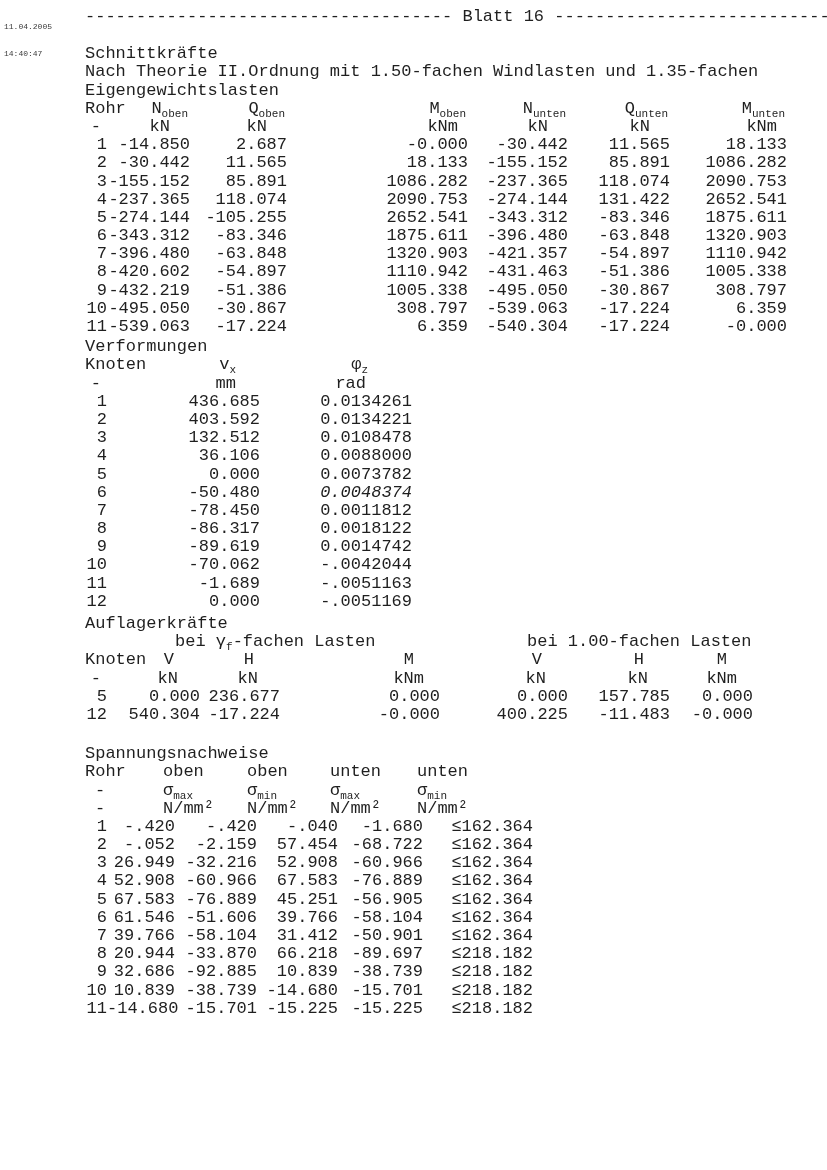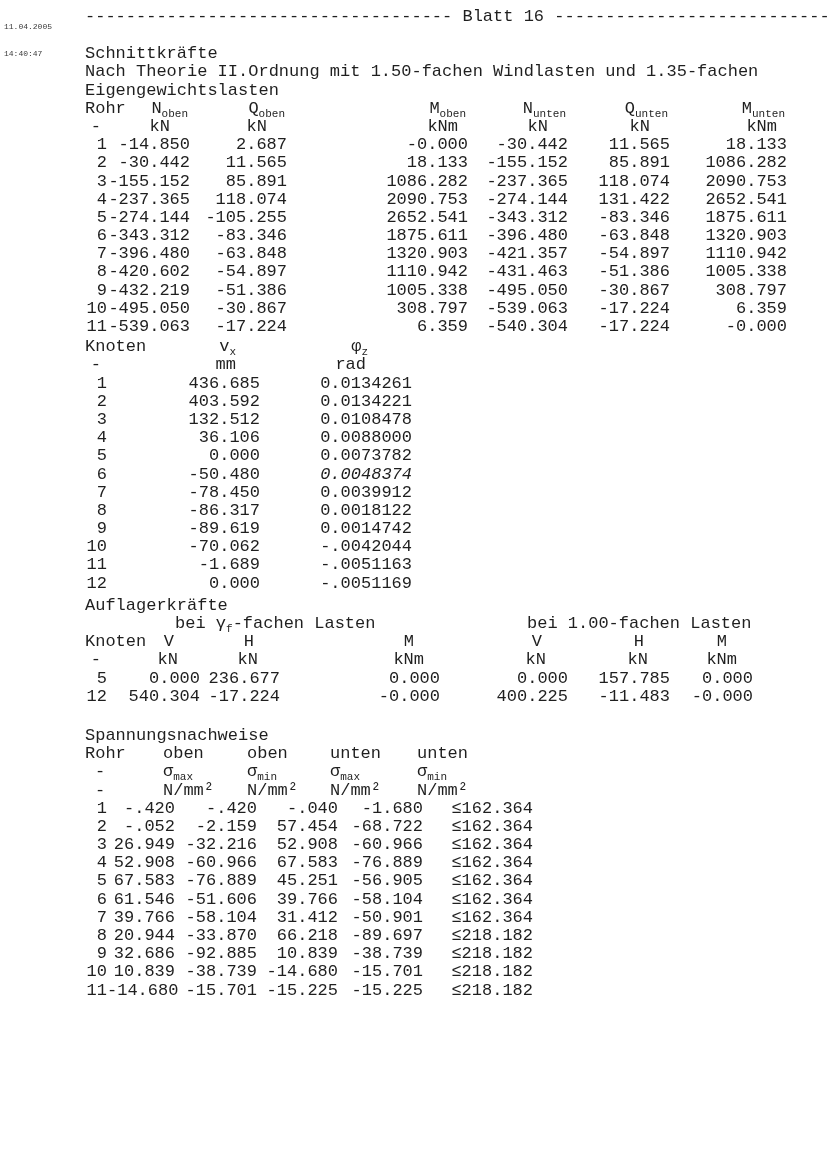--- a/index.html
+++ b/index.html
@@ -70,38 +70,39 @@
         <div class="trow"><span class="c r" style="width: 22px;">6</span><span class="c r" style="width: 83px;">-343.312</span><span class="c r" style="width: 97px;">-83.346</span><span class="c r" style="width: 181px;">1875.611</span><span class="c r" style="width: 100px;">-396.480</span><span class="c r" style="width: 102px;">-63.848</span><span class="c r" style="width: 117px;">1320.903</span></div>
         <div class="trow"><span class="c r" style="width: 22px;">7</span><span class="c r" style="width: 83px;">-396.480</span><span class="c r" style="width: 97px;">-63.848</span><span class="c r" style="width: 181px;">1320.903</span><span class="c r" style="width: 100px;">-421.357</span><span class="c r" style="width: 102px;">-54.897</span><span class="c r" style="width: 117px;">1110.942</span></div>
         <div class="trow"><span class="c r" style="width: 22px;">8</span><span class="c r" style="width: 83px;">-420.602</span><span class="c r" style="width: 97px;">-54.897</span><span class="c r" style="width: 181px;">1110.942</span><span class="c r" style="width: 100px;">-431.463</span><span class="c r" style="width: 102px;">-51.386</span><span class="c r" style="width: 117px;">1005.338</span></div>
         <div class="trow"><span class="c r" style="width: 22px;">9</span><span class="c r" style="width: 83px;">-432.219</span><span class="c r" style="width: 97px;">-51.386</span><span class="c r" style="width: 181px;">1005.338</span><span class="c r" style="width: 100px;">-495.050</span><span class="c r" style="width: 102px;">-30.867</span><span class="c r" style="width: 117px;">308.797</span></div>
         <div class="trow"><span class="c r" style="width: 22px;">10</span><span class="c r" style="width: 83px;">-495.050</span><span class="c r" style="width: 97px;">-30.867</span><span class="c r" style="width: 181px;">308.797</span><span class="c r" style="width: 100px;">-539.063</span><span class="c r" style="width: 102px;">-17.224</span><span class="c r" style="width: 117px;">6.359</span></div>
         <div class="trow"><span class="c r" style="width: 22px;">11</span><span class="c r" style="width: 83px;">-539.063</span><span class="c r" style="width: 97px;">-17.224</span><span class="c r" style="width: 181px;">6.359</span><span class="c r" style="width: 100px;">-540.304</span><span class="c r" style="width: 102px;">-17.224</span><span class="c r" style="width: 117px;">-0.000</span></div>
       </div>
   </div>
 
   <div class="sec" style="margin-top:2px;">
+    <div class="line">Verformungen</div>
     <div class="line row">
       <span class="c l" style="width:22px">Knoten</span>
       <span class="c r" style="width:153px;padding-right:24px"><span>v</span><sub>x</sub></span>
       <span class="c r" style="width:152px;padding-right:44px"><span>φ</span><sub>z</sub></span>
     </div>
     <div class="line row">
       <span class="c r" style="width:22px;padding-right:6px">-</span>
       <span class="c r" style="width:153px;padding-right:24px">mm</span>
       <span class="c r" style="width:152px;padding-right:46px">rad</span>
     </div>
     <div>
         <div class="trow"><span class="c r" style="width: 22px;">1</span><span class="c r" style="width: 153px;">436.685</span><span class="c r" style="width: 152px;">0.0134261</span></div>
         <div class="trow"><span class="c r" style="width: 22px;">2</span><span class="c r" style="width: 153px;">403.592</span><span class="c r" style="width: 152px;">0.0134221</span></div>
         <div class="trow"><span class="c r" style="width: 22px;">3</span><span class="c r" style="width: 153px;">132.512</span><span class="c r" style="width: 152px;">0.0108478</span></div>
         <div class="trow"><span class="c r" style="width: 22px;">4</span><span class="c r" style="width: 153px;">36.106</span><span class="c r" style="width: 152px;">0.0088000</span></div>
         <div class="trow"><span class="c r" style="width: 22px;">5</span><span class="c r" style="width: 153px;">0.000</span><span class="c r" style="width: 152px;">0.0073782</span></div>
         <div class="trow"><span class="c r" style="width: 22px;">6</span><span class="c r" style="width: 153px;">-50.480</span><span class="c r" style="width: 152px; font-style: italic;">0.0048374</span></div>
-        <div class="trow"><span class="c r" style="width: 22px;">7</span><span class="c r" style="width: 153px;">-78.450</span><span class="c r" style="width: 152px;">0.0039912</span></div>
+        <div class="trow"><span class="c r" style="width: 22px;">7</span><span class="c r" style="width: 153px;">-78.450</span><span class="c r" style="width: 152px;">0.0011812</span></div>
         <div class="trow"><span class="c r" style="width: 22px;">8</span><span class="c r" style="width: 153px;">-86.317</span><span class="c r" style="width: 152px;">0.0018122</span></div>
         <div class="trow"><span class="c r" style="width: 22px;">9</span><span class="c r" style="width: 153px;">-89.619</span><span class="c r" style="width: 152px;">0.0014742</span></div>
         <div class="trow"><span class="c r" style="width: 22px;">10</span><span class="c r" style="width: 153px;">-70.062</span><span class="c r" style="width: 152px;">-.0042044</span></div>
         <div class="trow"><span class="c r" style="width: 22px;">11</span><span class="c r" style="width: 153px;">-1.689</span><span class="c r" style="width: 152px;">-.0051163</span></div>
         <div class="trow"><span class="c r" style="width: 22px;">12</span><span class="c r" style="width: 153px;">0.000</span><span class="c r" style="width: 152px;">-.0051169</span></div>
       </div>
   </div>
 
   <div class="sec" style="margin-top:4px;">
     <div class="line">Auflagerkräfte</div>

